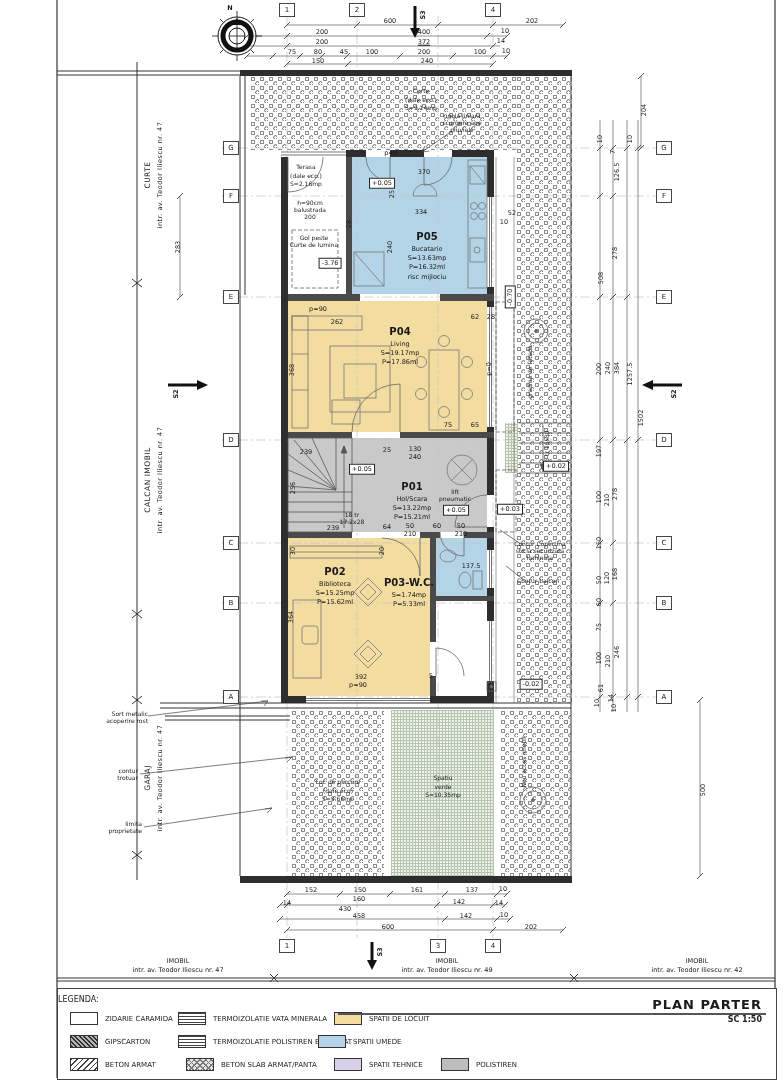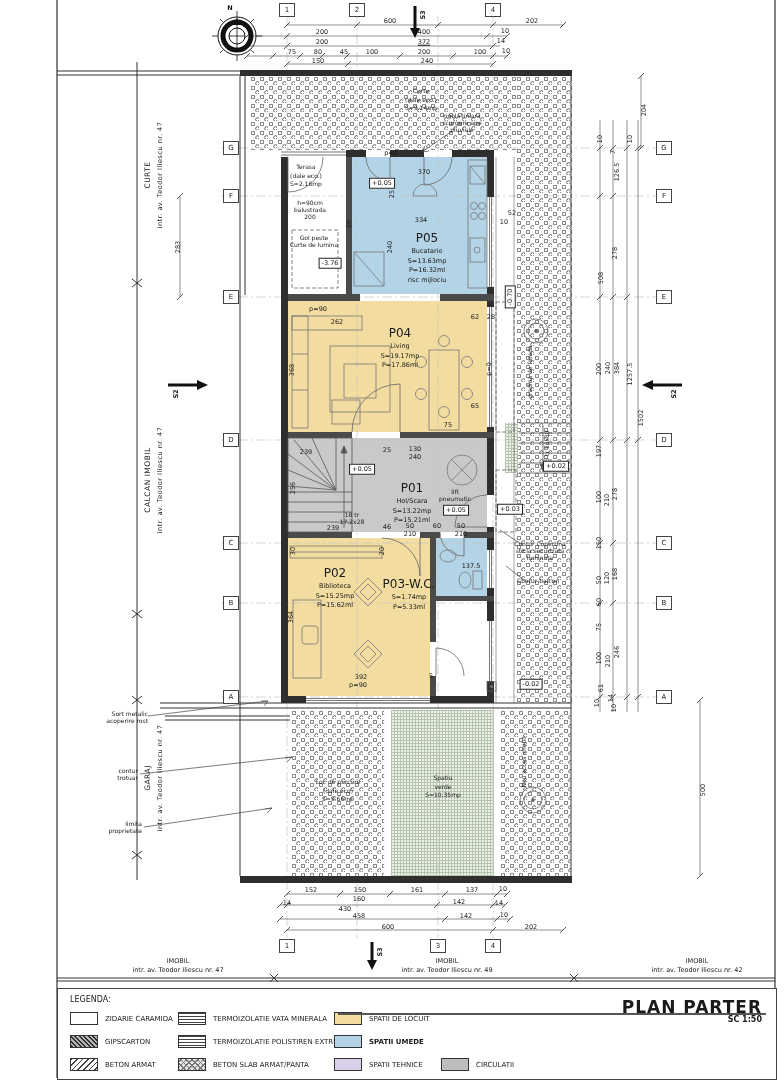--- a/index.html
+++ b/index.html
@@ -22,40 +22,40 @@
   .dim,.dimv,.lvl,.lvlv,.note,.gbox,.rblock,.vstreet{position:absolute;z-index:5;white-space:nowrap;}
   .dim{transform:translate(-50%,-50%);font-size:6.5px;line-height:1;}
   .dimv{transform:translate(-50%,-50%) rotate(-90deg);font-size:6.5px;line-height:1;}
   .lvl{transform:translate(-50%,-50%);font-size:6.5px;line-height:1;border:1px solid #222;background:#fff;padding:1px 2px;z-index:6;}
   .lvlv{transform:translate(-50%,-50%) rotate(-90deg);font-size:6.5px;line-height:1;border:1px solid #222;background:#fff;padding:1px 2px;z-index:6;}
   .note{font-size:6px;line-height:1.2;text-align:center;transform:translate(-50%,0);}
   .noteL{font-size:6px;line-height:1.2;text-align:right;transform:none;}
   .gbox{width:14px;height:12px;border:1px solid #444;background:#fff;font-size:7px;line-height:12px;
         text-align:center;transform:translate(-50%,-50%);z-index:6;}
   .rblock{text-align:center;transform:translate(-50%,0);font-size:6.5px;line-height:1.45;}
-  .rblock .rid{font-weight:normal;font-size:12px;}
+  .rblock .rid{font-weight:bold;font-size:10px;}
   .vstreet{transform:translate(-50%,-50%) rotate(-90deg);font-size:7.5px;letter-spacing:.5px;}
   .vsmall{font-size:6px;}
   .legend{position:absolute;left:57px;top:988px;width:718px;height:90px;border:1.5px solid #444;z-index:5;background:#fff;}
-  .lg-head{position:absolute;left:12px;top:6px;font-size:8px;}
+  .lg-head{position:absolute;left:0;top:6px;font-size:8px;}
   .lg-item{position:absolute;display:flex;align-items:center;gap:7px;font-size:7px;}
   .lg-sw{width:26px;height:11px;border:1px solid #333;flex:none;}
   .sw-brick{background:#fff;}
   .sw-gips{background:repeating-linear-gradient(45deg,#2f2f2f 0 1.6px,#b5b5b5 1.6px 3.2px);}
   .sw-beton{background:repeating-linear-gradient(135deg,#444 0 1px,#fff 1px 4px);}
   .sw-vata{background:repeating-linear-gradient(180deg,#444 0 1px,#fff 1px 3px);}
   .sw-poli{background:repeating-linear-gradient(180deg,#444 0 1px,#fff 1px 3px),
            repeating-linear-gradient(90deg,rgba(255,255,255,0) 0 3px,#fff 3px 4.5px);}
   .sw-slab{background-color:#e4e4e4;background-image:repeating-linear-gradient(45deg,#777 0 1px,rgba(0,0,0,0) 1px 4px),
            repeating-linear-gradient(-45deg,#777 0 1px,rgba(0,0,0,0) 1px 4px);}
   .sw-locuit{background:#f2dc9f;}
   .sw-umede{background:#b3d4e6;}
   .sw-tehnice{background:#d7d0e8;}
   .sw-circ{background:#bdbdbd;}
-  .lg-title{position:absolute;right:14px;top:8px;font-size:17px;font-weight:bold;letter-spacing:1px;}
+  .lg-title{position:absolute;right:14px;top:8px;font-size:13px;font-weight:bold;letter-spacing:1px;}
   .lg-scale{position:absolute;right:14px;top:26px;font-size:8px;font-weight:bold;}
   .lg-rule{position:absolute;left:280px;right:10px;top:24px;border-top:2px solid #555;}
 </style>
 </head>
 <body>
 
 <div class="sheet">
 
   <div class="region dots" style="left:250px;top:76px;width:322px;height:74px;"></div>
   <div class="region dots" style="left:516px;top:76px;width:56px;height:627px;"></div>
@@ -406,40 +406,40 @@
   <div class="dimv" style="left:601px;top:688px;">61</div>
   <div class="dimv" style="left:611px;top:698px;">14</div>
   <div class="dimv" style="left:597px;top:703px;">10</div>
   <div class="dimv" style="left:614px;top:708px;">10</div>
   <div class="dimv" style="left:703px;top:790px;">500</div>
   <div class="dimv" style="left:178px;top:247px;">283</div>
 
   <div class="dim" style="left:391px;top:153px;">p=0</div>
   <div class="dim" style="left:424px;top:172px;">370</div>
   <div class="dimv" style="left:392px;top:194px;">25</div>
-  <div class="dim" style="left:421px;top:220px;text-align:center;">334</div>
+  <div class="dim" style="left:421px;top:212px;text-align:center;">334</div>
   <div class="dimv" style="left:390px;top:247px;">240</div>
   <div class="dim" style="left:512px;top:213px;">52</div>
   <div class="dim" style="left:504px;top:222px;">10</div>
   <div class="dimv" style="left:349px;top:224px;">28</div>
   <div class="dim" style="left:318px;top:309px;">p=90</div>
   <div class="dim" style="left:337px;top:322px;">262</div>
   <div class="dimv" style="left:292px;top:370px;">368</div>
   <div class="dim" style="left:475px;top:317px;">62</div>
   <div class="dim" style="left:491px;top:317px;">28</div>
   <div class="dimv" style="left:489px;top:369px;">p=0</div>
   <div class="dim" style="left:448px;top:425px;">75</div>
-  <div class="dim" style="left:475px;top:406px;">65</div>
+  <div class="dim" style="left:475px;top:425px;">65</div>
   <div class="dim" style="left:306px;top:452px;">239</div>
   <div class="dim" style="left:387px;top:450px;">25</div>
   <div class="dim" style="left:415px;top:449px;">130</div>
   <div class="dim" style="left:415px;top:457px;">240</div>
   <div class="dimv" style="left:293px;top:488px;">256</div>
   <div class="dim" style="left:333px;top:528px;">239</div>
-  <div class="dim" style="left:387px;top:527px;">46</div>
+  <div class="dim" style="left:387px;top:527px;">64</div>
   <div class="dim" style="left:410px;top:526px;">50</div>
   <div class="dim" style="left:410px;top:534px;">210</div>
   <div class="dim" style="left:437px;top:526px;">60</div>
   <div class="dim" style="left:461px;top:526px;">50</div>
   <div class="dim" style="left:461px;top:534px;">210</div>
   <div class="dimv" style="left:293px;top:551px;">30</div>
   <div class="dimv" style="left:382px;top:551px;">20</div>
   <div class="dim" style="left:361px;top:677px;">392</div>
   <div class="dim" style="left:358px;top:685px;">p=90</div>
   <div class="dimv" style="left:291px;top:617px;">364</div>
@@ -586,38 +586,38 @@
       <span>BETON ARMAT</span>
     </div>
     <div class="lg-item" style="left:120px;top:23px;">
       <span class="lg-sw sw-vata"></span>
       <span>TERMOIZOLATIE VATA MINERALA</span>
     </div>
     <div class="lg-item" style="left:120px;top:46px;">
       <span class="lg-sw sw-poli"></span>
       <span>TERMOIZOLATIE POLISTIREN EXTRUDAT</span>
     </div>
-    <div class="lg-item" style="left:120px;top:69px;">
+    <div class="lg-item" style="left:128px;top:69px;">
       <span class="lg-sw sw-slab"></span>
       <span>BETON SLAB ARMAT/PANTA</span>
     </div>
     <div class="lg-item" style="left:276px;top:23px;">
       <span class="lg-sw sw-locuit"></span>
       <span>SPATII DE LOCUIT</span>
     </div>
-    <div class="lg-item" style="left:276px;top:46px;font-weight:bold;">
+    <div class="lg-item" style="left:260px;top:46px;">
       <span class="lg-sw sw-umede"></span>
       <span>SPATII UMEDE</span>
     </div>
     <div class="lg-item" style="left:276px;top:69px;">
       <span class="lg-sw sw-tehnice"></span>
       <span>SPATII TEHNICE</span>
     </div>
     <div class="lg-item" style="left:383px;top:69px;">
       <span class="lg-sw sw-circ"></span>
-      <span>CIRCULATII</span>
+      <span>POLISTIREN</span>
     </div>
     <div class="lg-rule"></div>
     <div class="lg-title">PLAN PARTER</div>
     <div class="lg-scale">SC 1:50</div>
   </div>
 
 </div>
 
 </body></html>

